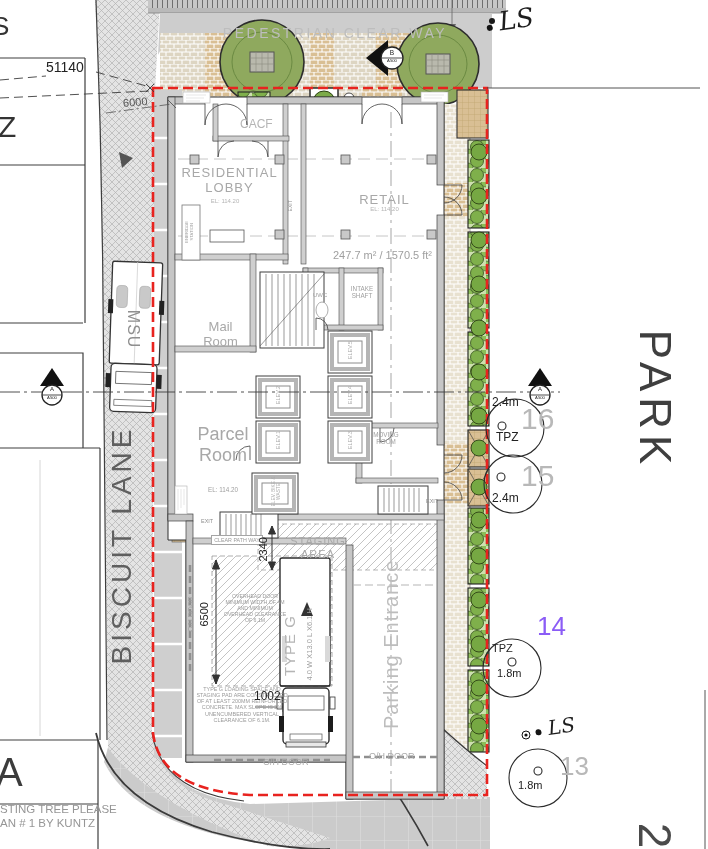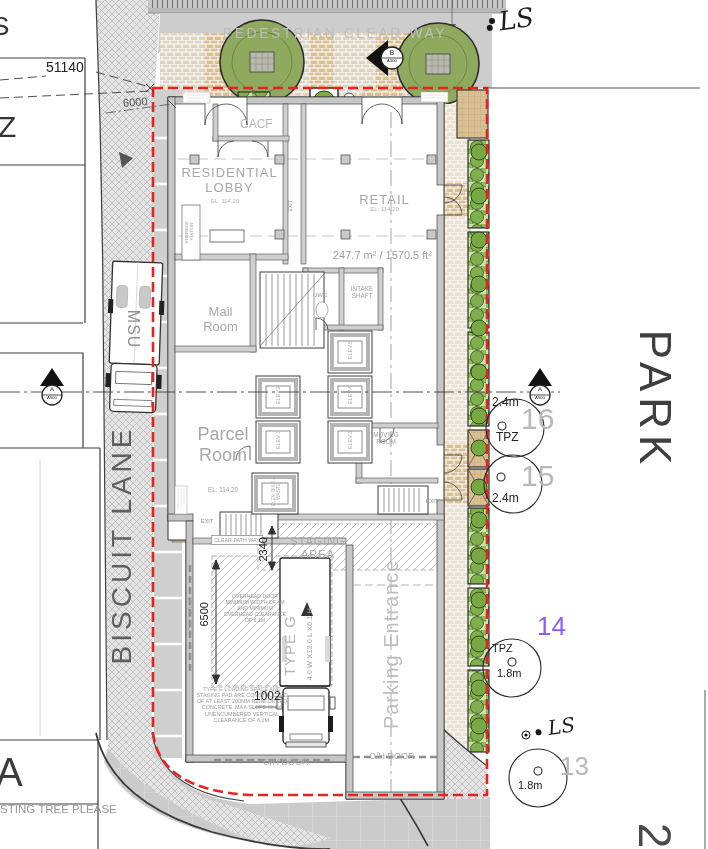--- a/index.html
+++ b/index.html
@@ -374,21 +374,21 @@
 
 <div class="lbl c" style="left:172px;top:166px;width:115px;font-size:13px;letter-spacing:1px;color:#a8a8a8">RESIDENTIAL LOBBY</div>
 <div class="lbl c" style="left:197px;top:198px;width:56px;font-size:6px;color:#b5b5b5">EL: 114.20</div>
 
 <div class="lbl" style="left:240px;top:118px;font-size:12px;color:#b5b5b5">CACF</div>
 
 <div class="lbl c" style="left:357px;top:193px;width:55px;font-size:13px;letter-spacing:1px;color:#a8a8a8">RETAIL</div>
 <div class="lbl c" style="left:357px;top:206px;width:55px;font-size:6px;color:#b5b5b5">EL: 114.20</div>
 <div class="lbl c" style="left:330px;top:249px;width:105px;font-size:11px;color:#9f9f9f">247.7 m² / 1570.5 ft²</div>
 
-<div class="lbl c" style="left:193px;top:305px;width:55px;font-size:13px;color:#a8a8a8">Mail Room</div>
+<div class="lbl c" style="left:193px;top:320px;width:55px;font-size:13px;color:#a8a8a8">Mail Room</div>
 <div class="lbl c" style="left:194px;top:424px;width:58px;font-size:18px;color:#a8a8a8">Parcel Room</div>
 
 <div class="lbl" style="left:313px;top:292px;font-size:6px;color:#a0a0a0">UWC</div>
 <div class="lbl c" style="left:345px;top:285px;width:34px;font-size:6.3px;color:#a0a0a0">INTAKE SHAFT</div>
 <div class="lbl c" style="left:370px;top:431px;width:32px;font-size:6.3px;color:#a0a0a0">MOVING ROOM</div>
 
 <div class="lbl c" style="left:330px;top:347px;width:40px;font-size:5.5px;color:#ababab;transform:rotate(-90deg)">ELEV.5</div>
 <div class="lbl c" style="left:258px;top:392px;width:40px;font-size:5.5px;color:#ababab;transform:rotate(-90deg)">ELEV.2</div>
 <div class="lbl c" style="left:330px;top:392px;width:40px;font-size:5.5px;color:#ababab;transform:rotate(-90deg)">ELEV.4</div>
 <div class="lbl c" style="left:258px;top:437px;width:40px;font-size:5.5px;color:#ababab;transform:rotate(-90deg)">ELEV.1</div>
@@ -441,14 +441,15 @@
 <div class="lbl c k" style="left:528px;top:396px;width:24px;font-size:4.2px">A500</div>
 <div class="lbl c k" style="left:386px;top:49px;width:12px;font-size:6.5px">B</div>
 <div class="lbl c k" style="left:380px;top:59px;width:24px;font-size:4.2px">A500</div>
 
 <div class="lbl" style="left:-8px;top:12px;font-size:26px;color:#333">S</div>
 <div class="lbl" style="left:-2px;top:110px;font-size:30px;color:#333">Z</div>
 <div class="lbl" style="left:-4px;top:750px;font-size:40px;color:#3c3c3c">A</div>
 <div class="lbl c" style="left:610px;top:822px;width:90px;font-size:46px;color:#4a4a4a;transform:rotate(90deg)">20</div>
 
 <div class="lbl" style="left:0px;top:803px;width:190px;font-size:11.5px;color:#969696">STING TREE PLEASE</div>
+<div class="lbl" style="left:0px;top:817px;width:190px;font-size:11.5px;color:#969696">AN # 1 BY KUNTZ</div>
 
 </div>
 
 </body></html>

